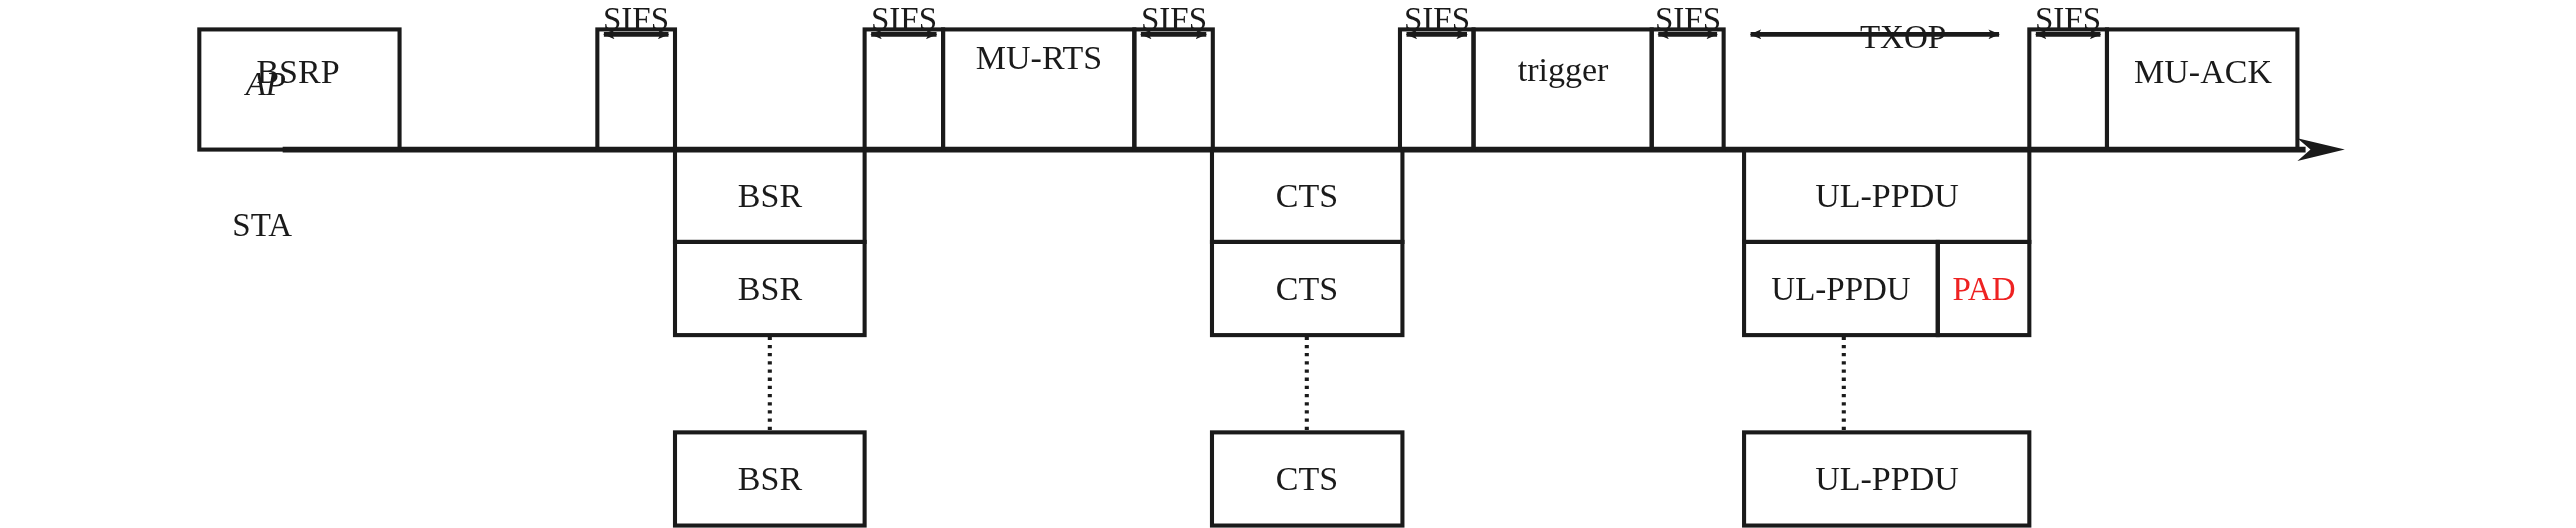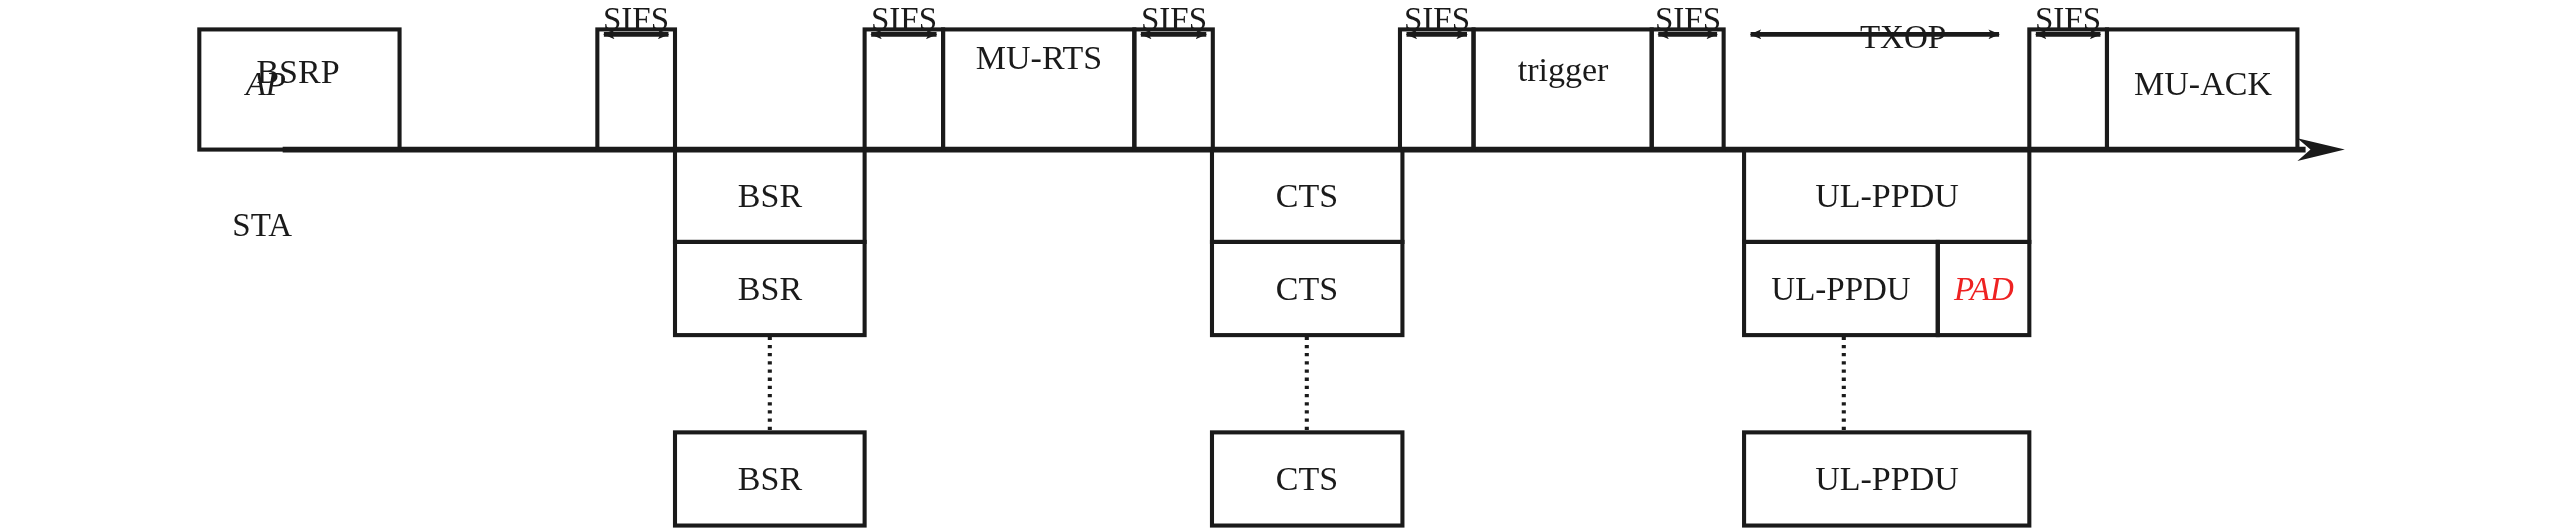--- a/index.html
+++ b/index.html
@@ -90,38 +90,38 @@
       <rect x="2133" y="529" width="349" height="114"></rect>
     </g>
   </svg>
 
   <div class="lbl rowlabel" style="left:286px;top:68px;transform:translateX(-100%);font-style:italic;">AP</div>
   <div class="lbl rowlabel" style="left:292px;top:209px;transform:translateX(-100%);">STA</div>
 
   <div class="lbl boxlabel" style="left:298px;top:72px;transform:translate(-50%,-50%);text-align:center;">BSRP</div>
   <div class="lbl boxlabel" style="left:1039px;top:58px;transform:translate(-50%,-50%);">MU-RTS</div>
   <div class="lbl boxlabel trig" style="left:1563px;top:70px;transform:translate(-50%,-50%);">trigger</div>
-  <div class="lbl boxlabel" style="left:2203px;top:84px;transform:translate(-50%,-50%);">MU-ACK</div>
+  <div class="lbl boxlabel" style="left:2203px;top:72px;transform:translate(-50%,-50%);">MU-ACK</div>
 
   <div class="lbl sifs" style="left:636px;top:3.3px;transform:translateX(-50%);">SIFS</div>
   <div class="lbl sifs" style="left:904px;top:3.3px;transform:translateX(-50%);">SIFS</div>
   <div class="lbl sifs" style="left:1174px;top:3.3px;transform:translateX(-50%);">SIFS</div>
   <div class="lbl sifs" style="left:1437px;top:3.3px;transform:translateX(-50%);">SIFS</div>
   <div class="lbl sifs" style="left:1688px;top:3.3px;transform:translateX(-50%);">SIFS</div>
   <div class="lbl sifs" style="left:2068px;top:3.3px;transform:translateX(-50%);">SIFS</div>
 
   <div class="lbl txop" style="left:1875px;top:21px;transform:translateX(-50%);margin-left:28px;">TXOP</div>
 
   <div class="lbl boxlabel" style="left:770px;top:196px;transform:translate(-50%,-50%);">BSR</div>
   <div class="lbl boxlabel" style="left:770px;top:289px;transform:translate(-50%,-50%);">BSR</div>
   <div class="lbl boxlabel" style="left:770px;top:479px;transform:translate(-50%,-50%);">BSR</div>
 
   <div class="lbl boxlabel" style="left:1307px;top:196px;transform:translate(-50%,-50%);">CTS</div>
   <div class="lbl boxlabel" style="left:1307px;top:289px;transform:translate(-50%,-50%);">CTS</div>
   <div class="lbl boxlabel" style="left:1307px;top:479px;transform:translate(-50%,-50%);">CTS</div>
 
   <div class="lbl boxlabel" style="left:1887px;top:196px;transform:translate(-50%,-50%);">UL-PPDU</div>
   <div class="lbl boxlabel small" style="left:1841px;top:289px;transform:translate(-50%,-50%);">UL-PPDU</div>
-  <div class="lbl boxlabel small pad" style="left:1984px;top:289px;transform:translate(-50%,-50%);font-style:italic;">PAD</div>
+  <div class="lbl boxlabel small pad" style="left:1984px;top:289px;transform:translate(-50%,-50%);">PAD</div>
   <div class="lbl boxlabel" style="left:1887px;top:479px;transform:translate(-50%,-50%);">UL-PPDU</div>
 
 </div>
 
 
 </body></html>

